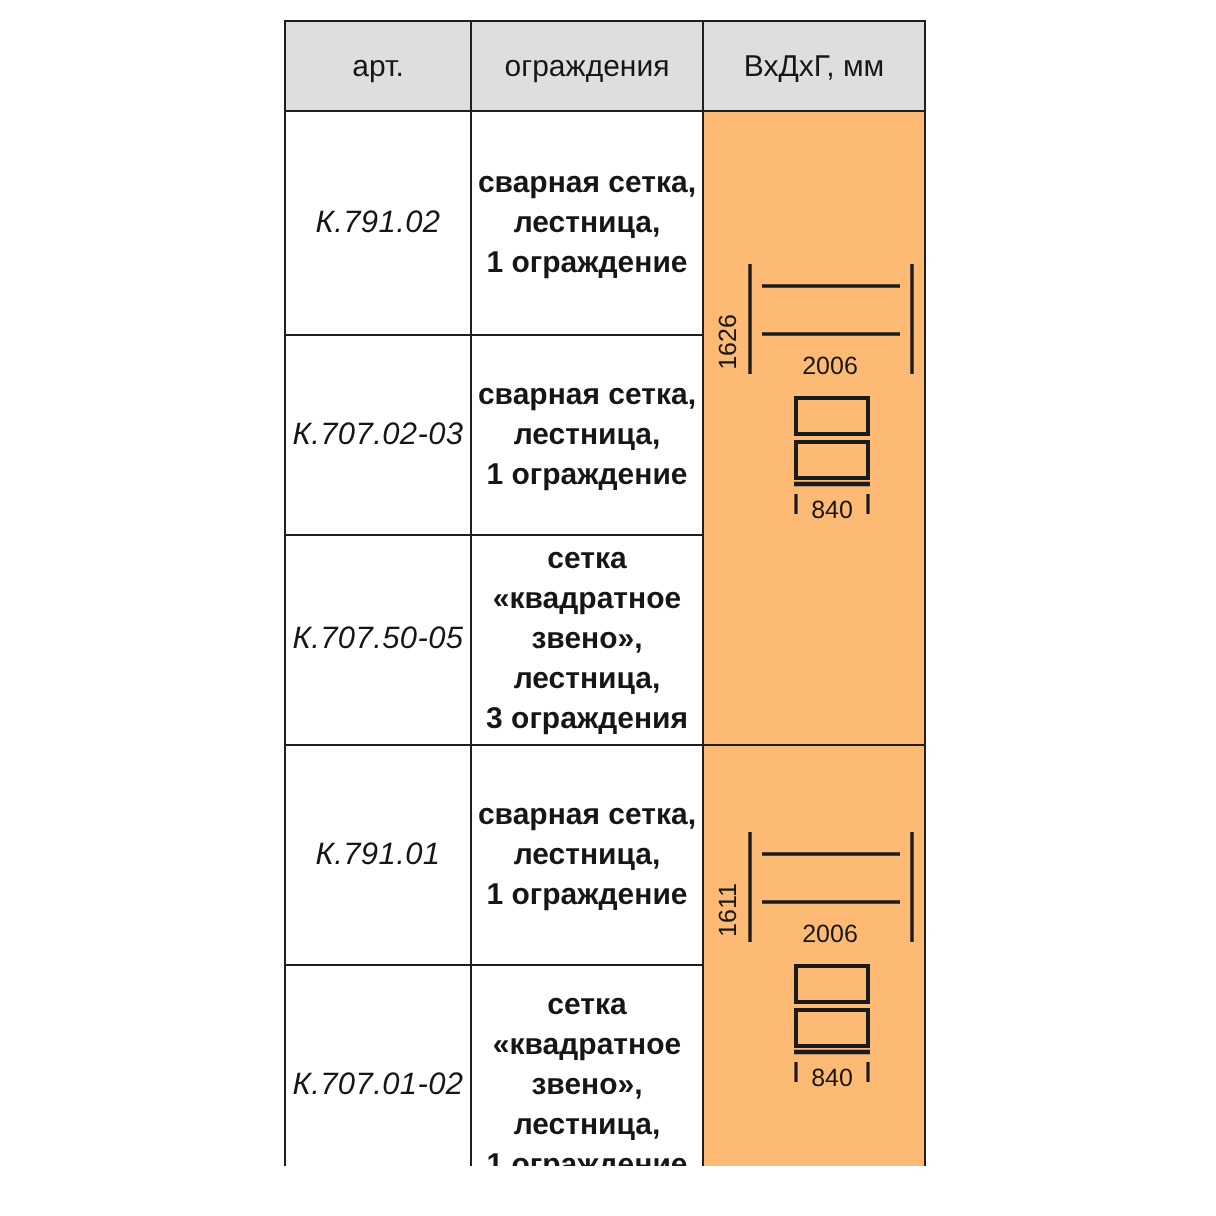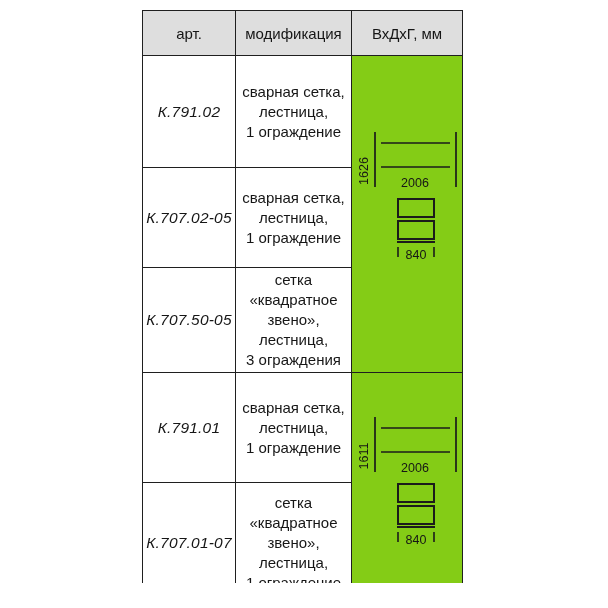--- a/index.html
+++ b/index.html
@@ -46,25 +46,26 @@
   tr.rh-r5 { height: 120px; }
   td.art {
     font-size: 15.5px;
     letter-spacing: 0.2px;
     font-style: italic;
   }
   td.mod {
     font-size: 15px;
     line-height: 20px;
     white-space: pre-line;
+    font-weight: bold;
   }
   td.dwgcell {
     vertical-align: middle;
     text-align: center;
-    background: #84cc16;
+    background: #fdba74;
   }
   svg.dwg { display: inline-block; position: relative; }
   svg.dwg.g1 { top: -14px; }
   svg.dwg.g2 { top: -3px; }
   .dim {
     font-family: "Liberation Sans", sans-serif;
     font-size: 12.5px;
     fill: #161616;
     stroke: none;
   }
@@ -75,21 +76,21 @@
 <div class="page">
   <table class="spec">
     <colgroup>
       <col style="width:93px">
       <col style="width:116px">
       <col style="width:111px">
     </colgroup>
     <tbody>
         <tr class="rh-head">
       <th class="hdr">арт.</th>
-      <th class="hdr">модификация</th>
+      <th class="hdr">ограждения</th>
       <th class="hdr">ВхДхГ, мм</th>
     </tr>
 
     <tr class="rh-r1">
       <td class="art">К.791.02</td>
       <td class="mod">сварная сетка,
 лестница,
 1 ограждение</td>
       <td class="dwgcell" rowspan="3">
         <svg class="dwg g1" width="104" height="136" viewBox="0 0 104 136">
@@ -106,21 +107,21 @@
             <rect x="43" y="91" width="36" height="18" stroke-width="2"></rect>
             <line x1="42" y1="112" x2="80" y2="112" stroke-width="2.2"></line>
             <line x1="43" y1="117" x2="43" y2="127" stroke-width="1.6"></line>
             <line x1="79" y1="117" x2="79" y2="127" stroke-width="1.6"></line>
           </g>
           <text class="dim" x="61" y="129" text-anchor="middle">840</text>
         </svg>
       </td>
     </tr>
     <tr class="rh-r2">
-      <td class="art">К.707.02-05</td>
+      <td class="art">К.707.02-03</td>
       <td class="mod">сварная сетка,
 лестница,
 1 ограждение</td>
     </tr>
     <tr class="rh-r3">
       <td class="art">К.707.50-05</td>
       <td class="mod">сетка
 «квадратное
 звено»,
 лестница,
@@ -147,21 +148,21 @@
             <rect x="43" y="91" width="36" height="18" stroke-width="2"></rect>
             <line x1="42" y1="112" x2="80" y2="112" stroke-width="2.2"></line>
             <line x1="43" y1="117" x2="43" y2="127" stroke-width="1.6"></line>
             <line x1="79" y1="117" x2="79" y2="127" stroke-width="1.6"></line>
           </g>
           <text class="dim" x="61" y="129" text-anchor="middle">840</text>
         </svg>
       </td>
     </tr>
     <tr class="rh-r5">
-      <td class="art">К.707.01-07</td>
+      <td class="art">К.707.01-02</td>
       <td class="mod">сетка
 «квадратное
 звено»,
 лестница,
 1 ограждение</td>
     </tr>
   </tbody>
     </table>
 </div>
 

